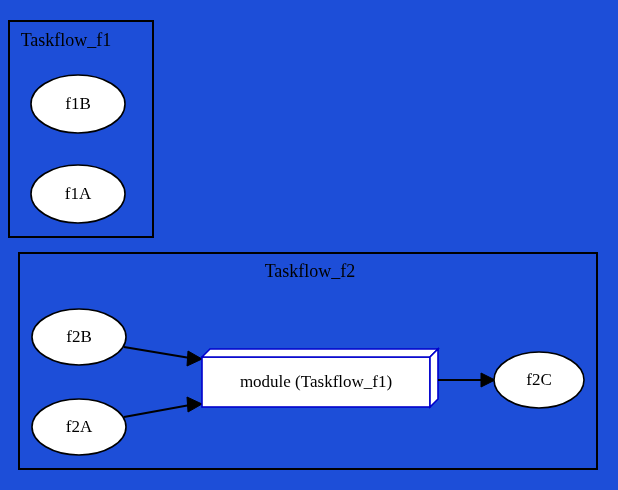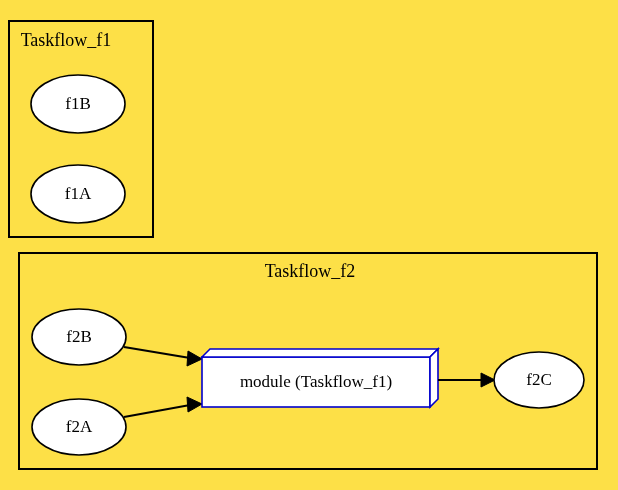--- a/index.html
+++ b/index.html
@@ -8,21 +8,21 @@
     padding: 0;
     background: #ffffff;
   }
   body {
     font-family: "Liberation Serif", "DejaVu Serif", serif;
   }
   #canvas {
     position: relative;
     width: 618px;
     height: 490px;
-    background: #fde047;
+    background: #1d4ed8;
     overflow: hidden;
   }
   #graph-svg {
     position: absolute;
     left: 0;
     top: 0;
     width: 618px;
     height: 490px;
     display: block;
   }

